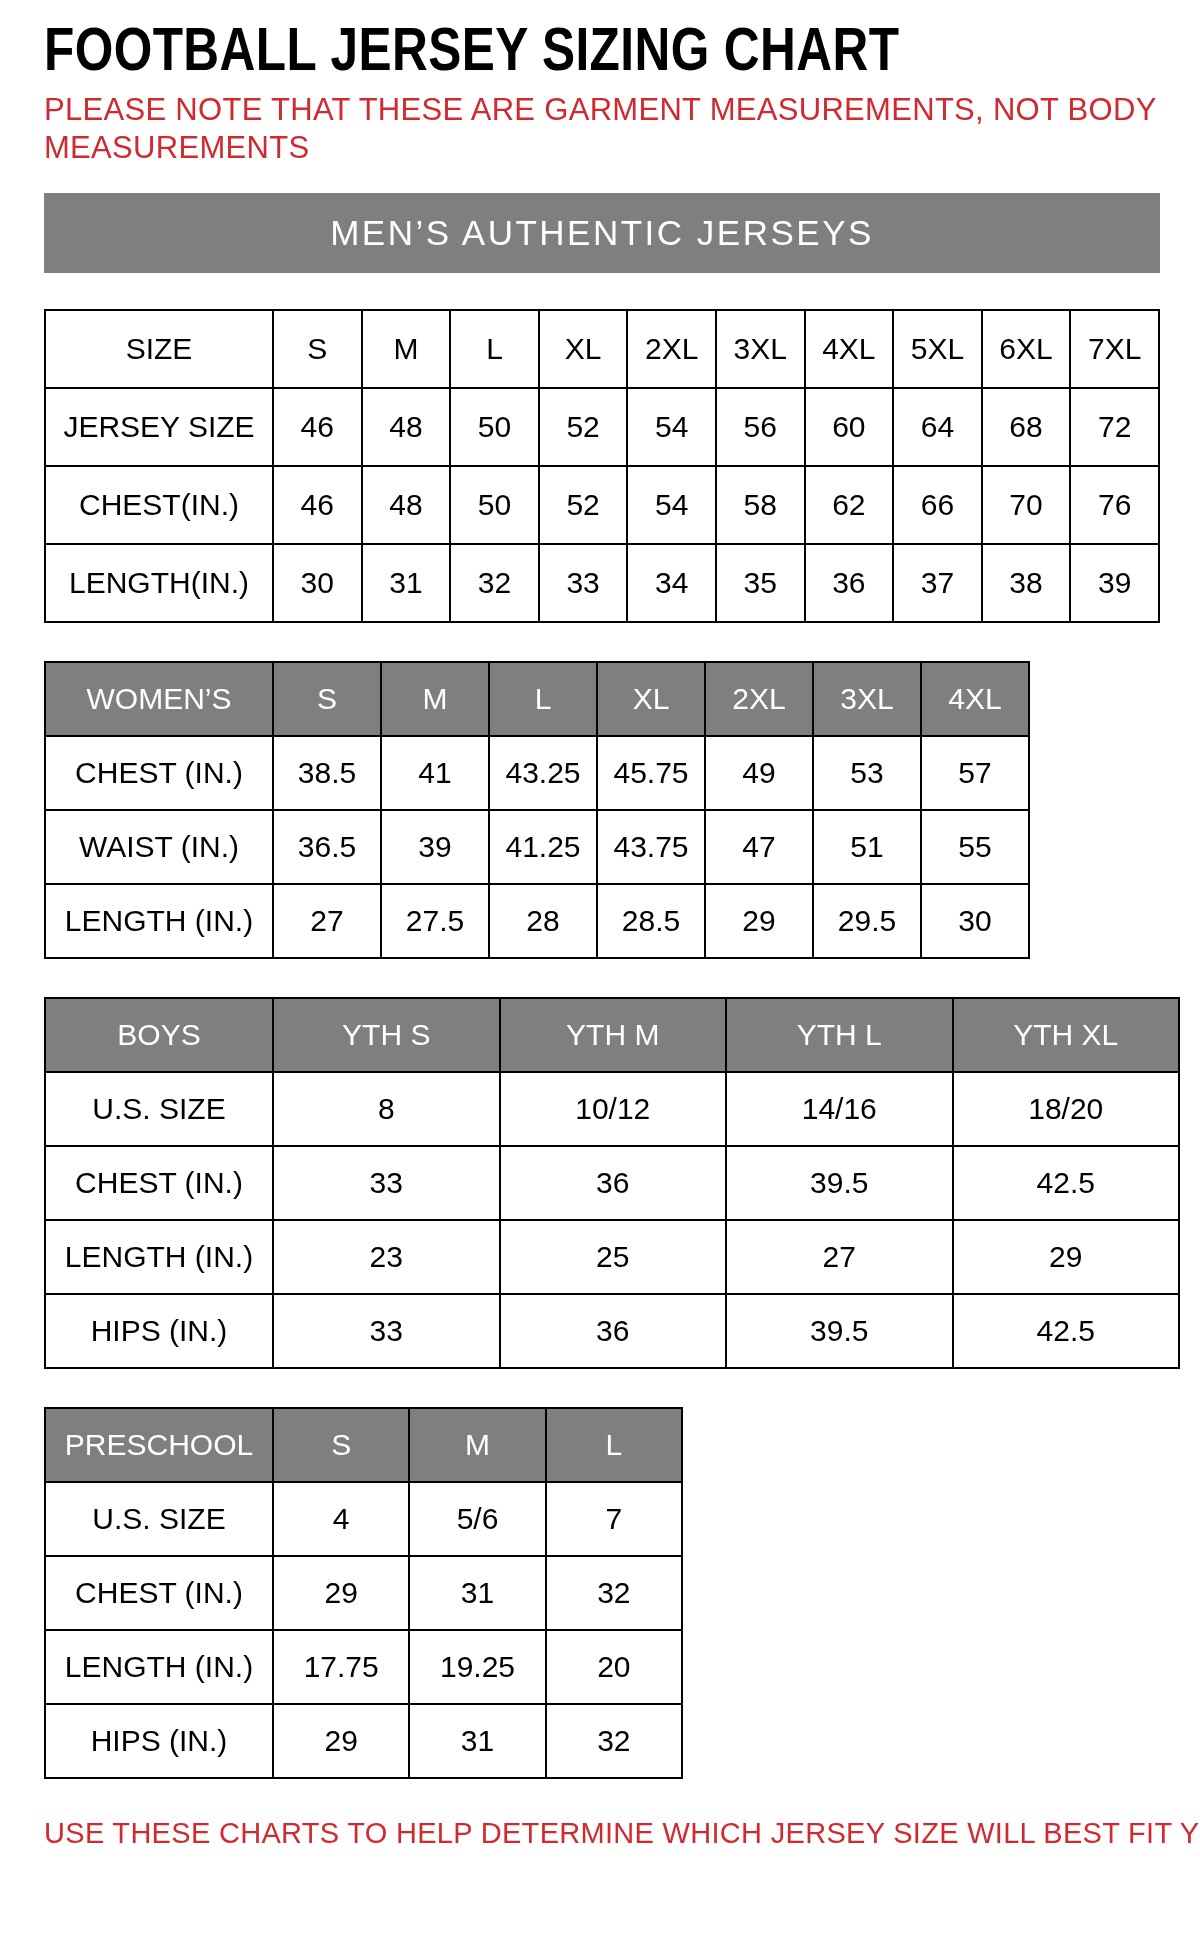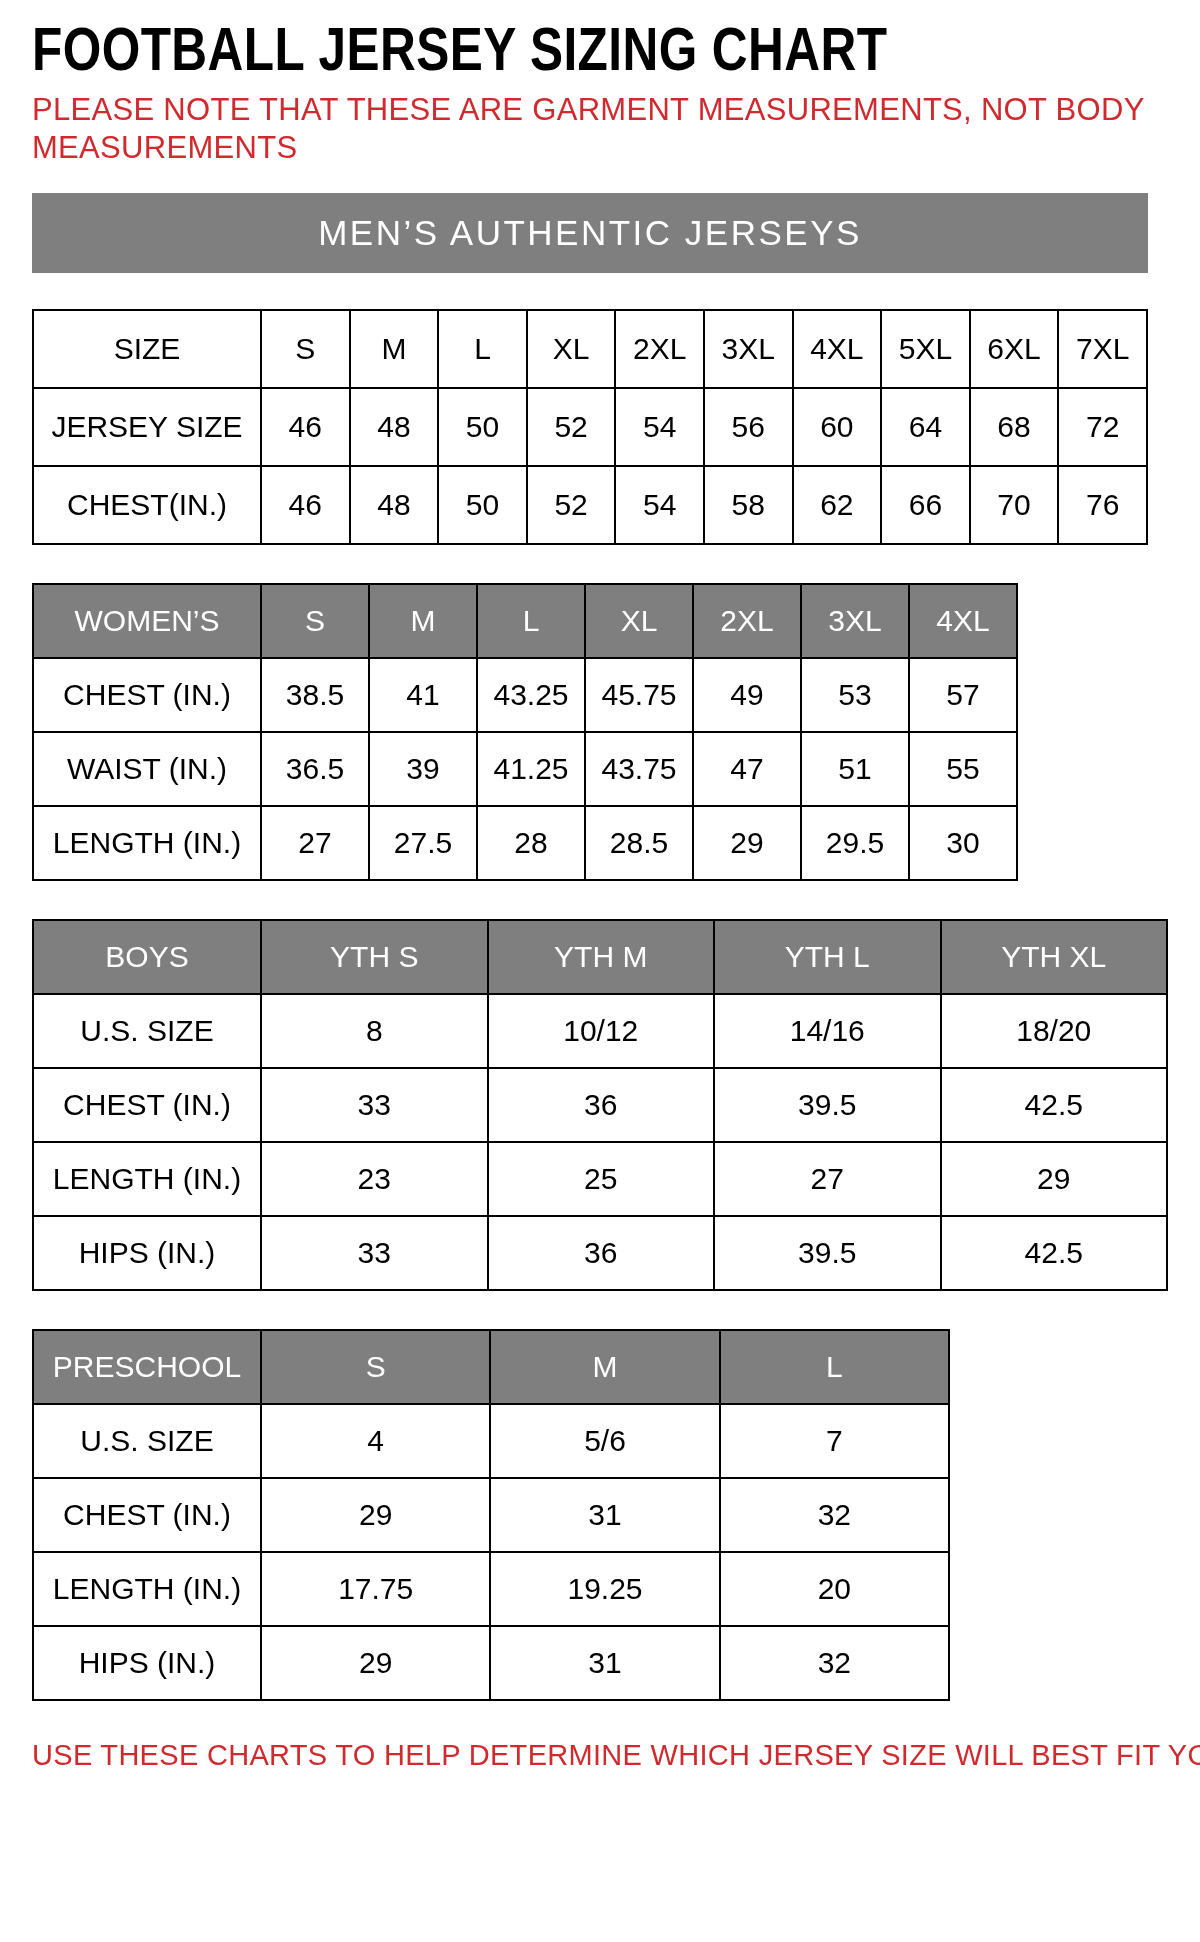--- a/index.html
+++ b/index.html
@@ -2,37 +2,37 @@
 <html style="--red: #d02a2e; --gray: #7f7f7f; --border: #000000;"><head>
 <meta charset="utf-8">
 <style>
   :root { --red:#d02a2e; --gray:#7f7f7f; --border:#000000; }
   * { margin:0; padding:0; box-sizing:border-box; }
   html,body { background:#ffffff; }
   body {
     width:1200px; height:1942px; overflow:hidden;
     color:#000; font-family:"Liberation Sans", sans-serif;
   }
-  .page { padding:16px 30px 0 32px; }
+  .page { padding:16px 30px 0 44px; }
 
   .title {
     font-size:62px; font-weight:800; line-height:1.05;
     transform:scaleX(0.8); transform-origin:left center;
     white-space:nowrap; letter-spacing:0.5px; margin-bottom:10px;
   }
   .note {
     color:var(--red); font-size:31px; line-height:1.22;
     max-width:1125px; margin-bottom:26px; letter-spacing:0.3px;
   }
 
   .section { margin-bottom:38px;border-radius:22px; }
   .mens { width:1116px; }
   .womens { width:986px; }
   .boys { width:1136px; }
-  .preschool { width:918px; }
+  .preschool { width:639px; }
 
   .banner {
     height:80px; background:var(--gray); color:#fff;
     display:flex; align-items:center; justify-content:center;
     font-size:35px; letter-spacing:2.5px;
   }
 
   table.grid {
     width:100%; table-layout:fixed;
     border-collapse:separate; border-spacing:0;
@@ -103,20 +103,33 @@
             <td>48</td>
             <td>50</td>
             <td>52</td>
             <td>54</td>
             <td>58</td>
             <td>62</td>
             <td>66</td>
             <td>70</td>
             <td>76</td>
           </tr>
+          <tr>
+            <td class="label">LENGTH(IN.)</td>
+            <td>30</td>
+            <td>31</td>
+            <td>32</td>
+            <td>33</td>
+            <td>34</td>
+            <td>35</td>
+            <td>36</td>
+            <td>37</td>
+            <td>38</td>
+            <td>39</td>
+          </tr>
         </tbody>
     </table>
   </div>
 
   <div class="section womens">
     <table class="grid">
       <colgroup>
           <col class="col-label">
           <col span="7">
         </colgroup>

